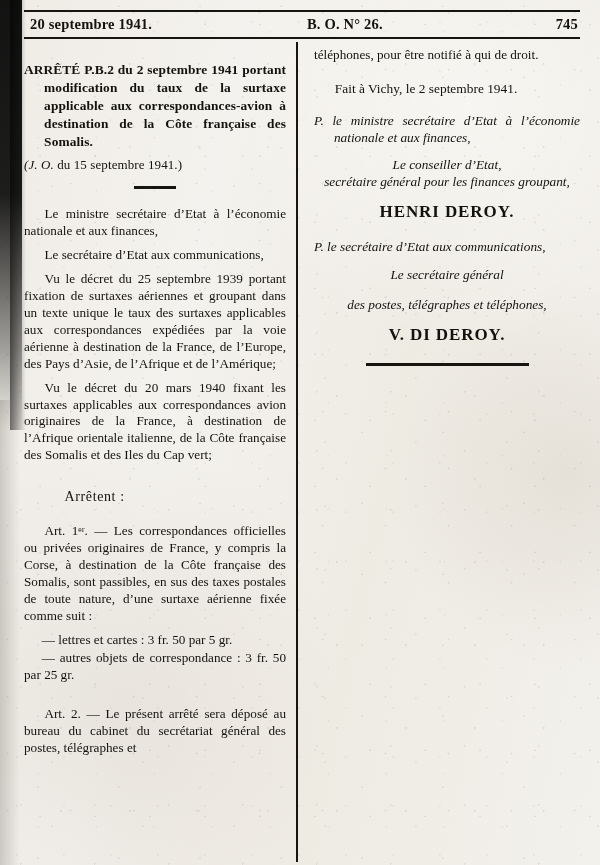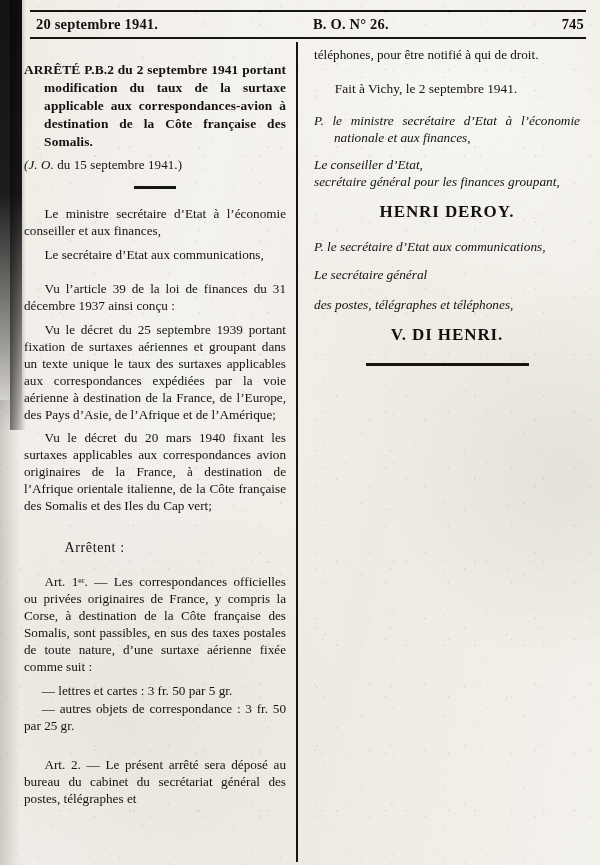--- a/index.html
+++ b/index.html
@@ -67,21 +67,21 @@
     position: absolute;
     left: 0; top: 400px;
     width: 20px; height: 465px;
     background: linear-gradient(to right, rgba(120,116,108,.30), rgba(120,116,108,0));
     pointer-events: none;
   }
 
   
   #header {
     position: absolute;
-    left: 30px; top: 10px;
+    left: 24px; top: 10px;
     width: 556px;
   }
   .rule-h {
     height: 2px;
     background: #17150f;
     width: 100%;
   }
   #header-row {
     display: flex;
     align-items: baseline;
@@ -168,21 +168,21 @@
     margin-bottom: 1px;
   }
   .art-gap { margin-top: 22px; }
   .blocklead { margin-top: 17px; }
 
   
   .sig-role {
     font-style: italic;
     font-size: 13.3px;
     line-height: 1.3;
-    text-align: left;
+    text-align: center;
     margin-top: 15px;
   }
   .sig-role.hang {
     text-align: justify;
     padding-left: 1.5em;
     text-indent: -1.5em;
   }
   .sig-name {
     text-align: center;
     font-variant: small-caps;
@@ -223,24 +223,23 @@
 
     <p id="decree-title">ARRÊTÉ P.B.2 du 2 septembre 1941 portant modification du taux de la surtaxe applicable aux correspondances-avion à destination de la Côte française des Somalis.</p>
 
     <p id="decree-ref">
       <i>(J. O.</i>
       <span>du 15 septembre 1941.)</span>
     </p>
 
     <div class="rule-short"></div>
 
-    <p class="para blocklead">Le ministre secrétaire d’Etat à l’économie conseiller et aux finances,</p>
+    <p class="para blocklead">Le ministre secrétaire d’Etat à l’économie nationale et aux finances,</p>
     <p class="para">Le secrétaire d’Etat aux communications,</p>
 
-    <p class="para blocklead">Vu l’article 39 de la loi de finances du 31 décembre 1937 ainsi conçu :</p>
     <p class="para">Vu le décret du 25 septembre 1939 portant fixation de surtaxes aériennes et groupant dans un texte unique le taux des surtaxes applicables aux correspondances expédiées par la voie aérienne à destination de la France, de l’Europe, des Pays d’Asie, de l’Afrique et de l’Amérique;</p>
     <p class="para">Vu le décret du 20 mars 1940 fixant les surtaxes applicables aux correspondances avion originaires de la France, à destination de l’Afrique orientale italienne, de la Côte française des Somalis et des Iles du Cap vert;</p>
 
     <p class="arretent">Arrêtent  :</p>
 
     <p class="para">Art. 1ᵉʳ. — Les correspondances officielles ou privées originaires de France, y compris la Corse, à destination de la Côte française des Somalis, sont passibles, en sus des taxes postales de toute nature, d’une surtaxe aérienne fixée comme suit :</p>
 
     <p class="para tariff">— lettres et cartes : 3 fr. 50 par 5 gr.</p>
     <p class="para tariff">— autres objets de correspondance : 3 fr. 50 par 25 gr.</p>
 
@@ -257,19 +256,19 @@
       <p class="sig-role hang">P. le ministre secrétaire d’Etat à l’économie nationale et aux finances,</p>
       <p class="sig-role" style="margin-top:9px">Le conseiller d’Etat,</p>
       <p class="sig-role" style="margin-top:0">secrétaire général pour les finances groupant,</p>
       <p class="sig-name">HENRI DEROY.</p>
     </div>
 
     <div style="margin-top:9px">
       <p class="sig-role hang">P. le secrétaire d’Etat aux communications,</p>
       <p class="sig-role" style="margin-top:11px">Le secrétaire général</p>
       <p class="sig-role" style="margin-top:12px">des postes, télégraphes et téléphones,</p>
-      <p class="sig-name">V. DI HENRI.</p>
+      <p class="sig-name">V. DI DEROY.</p>
     </div>
 
     <div class="rule-sig"></div>
   </div>
 
 </div>
 
 </body></html>

